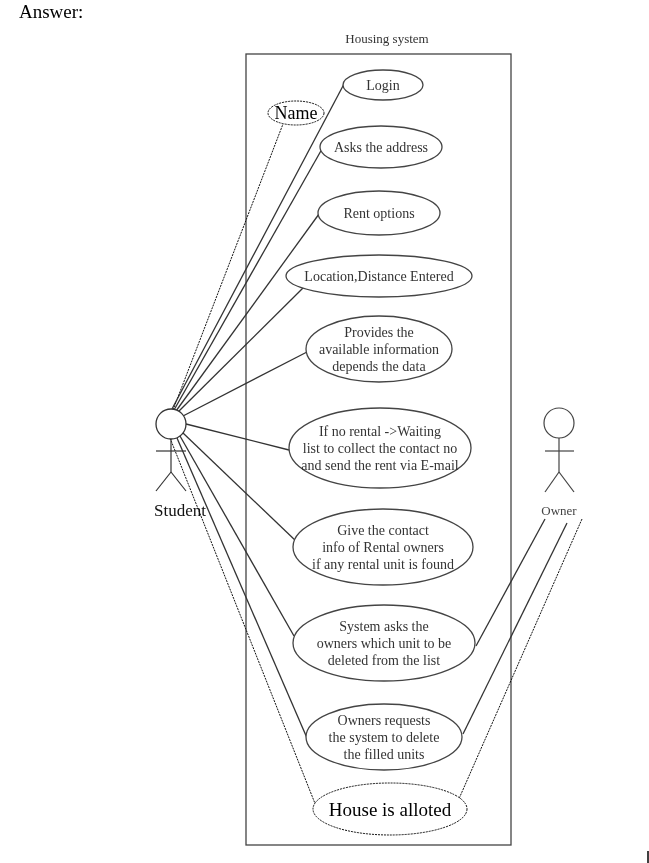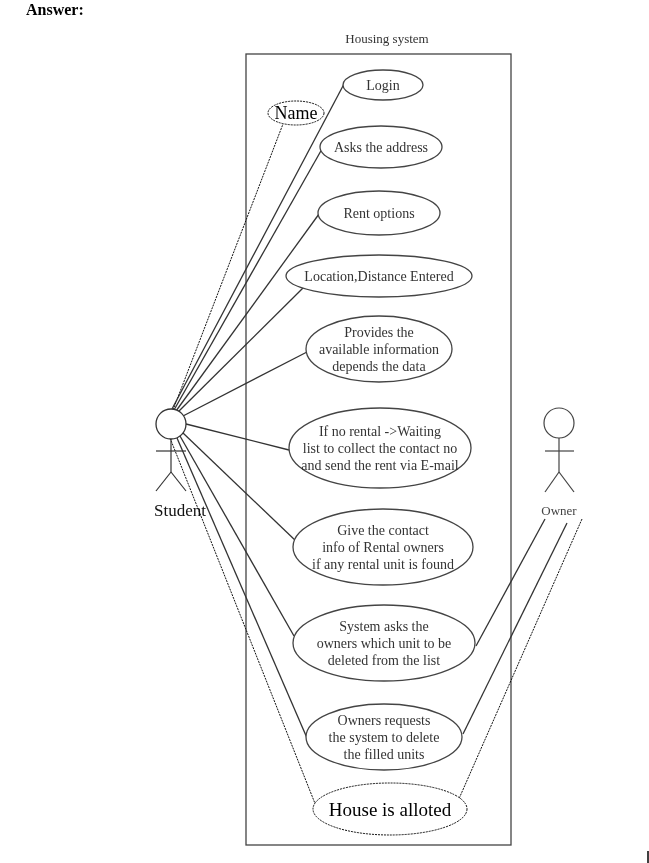--- a/index.html
+++ b/index.html
@@ -1,17 +1,17 @@
 <!DOCTYPE html>
 <html><head>
   <meta charset="utf-8">
   <style>
     html, body { margin: 0; padding: 0; background: #ffffff; }
     body { width: 649px; height: 863px; position: relative; overflow: hidden; font-family: "Liberation Serif", "DejaVu Serif", serif; }
-    #heading { position: absolute; left: 26px; top: 1px; font-weight: bold; font-size: 16px; color: #000; }
+    #heading { position: absolute; left: 19px; top: 1px; font-weight: normal; font-size: 19px; color: #000; }
     #diagram { position: absolute; left: 0; top: 0; }
     .uc-text { font-family: "Liberation Serif", "DejaVu Serif", serif; fill: #333; font-size: 14px; }
     .big-text { fill: #000; font-size: 19px; }
     .actor-label { font-family: "Liberation Serif", "DejaVu Serif", serif; fill: #111; }
   </style>
 </head>
 <body>
 
 <div id="heading">Answer:</div>
 

